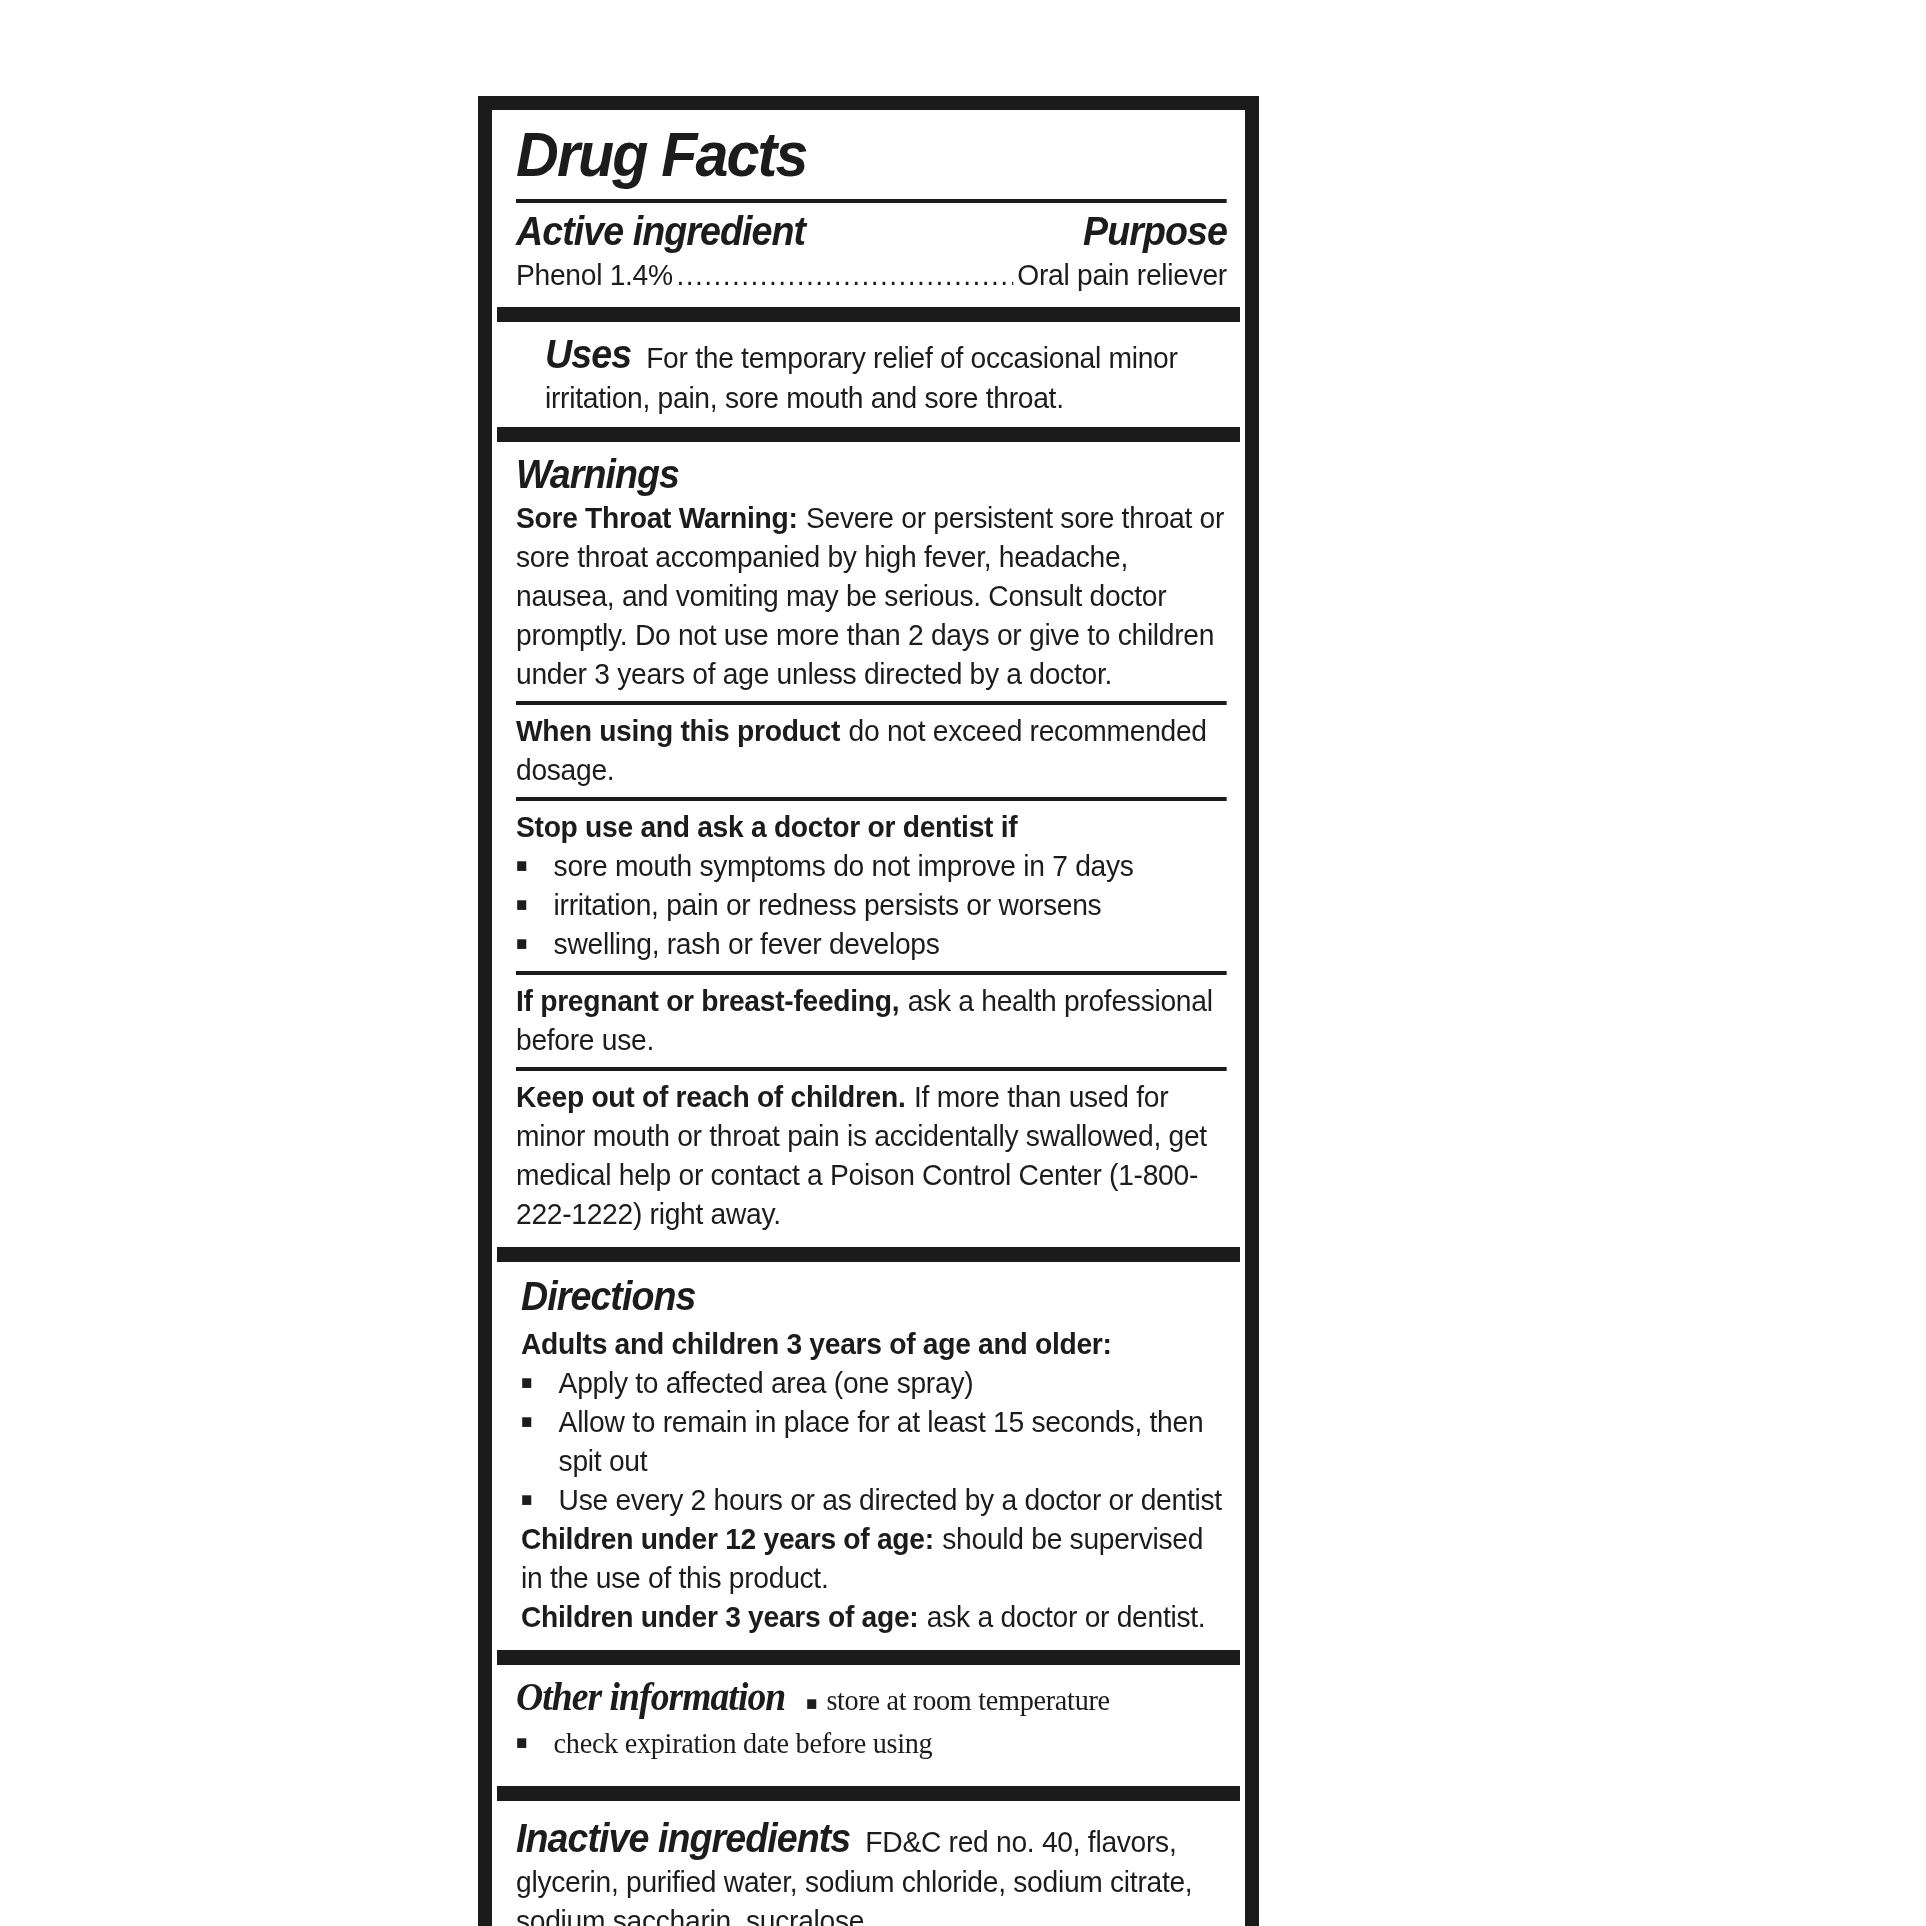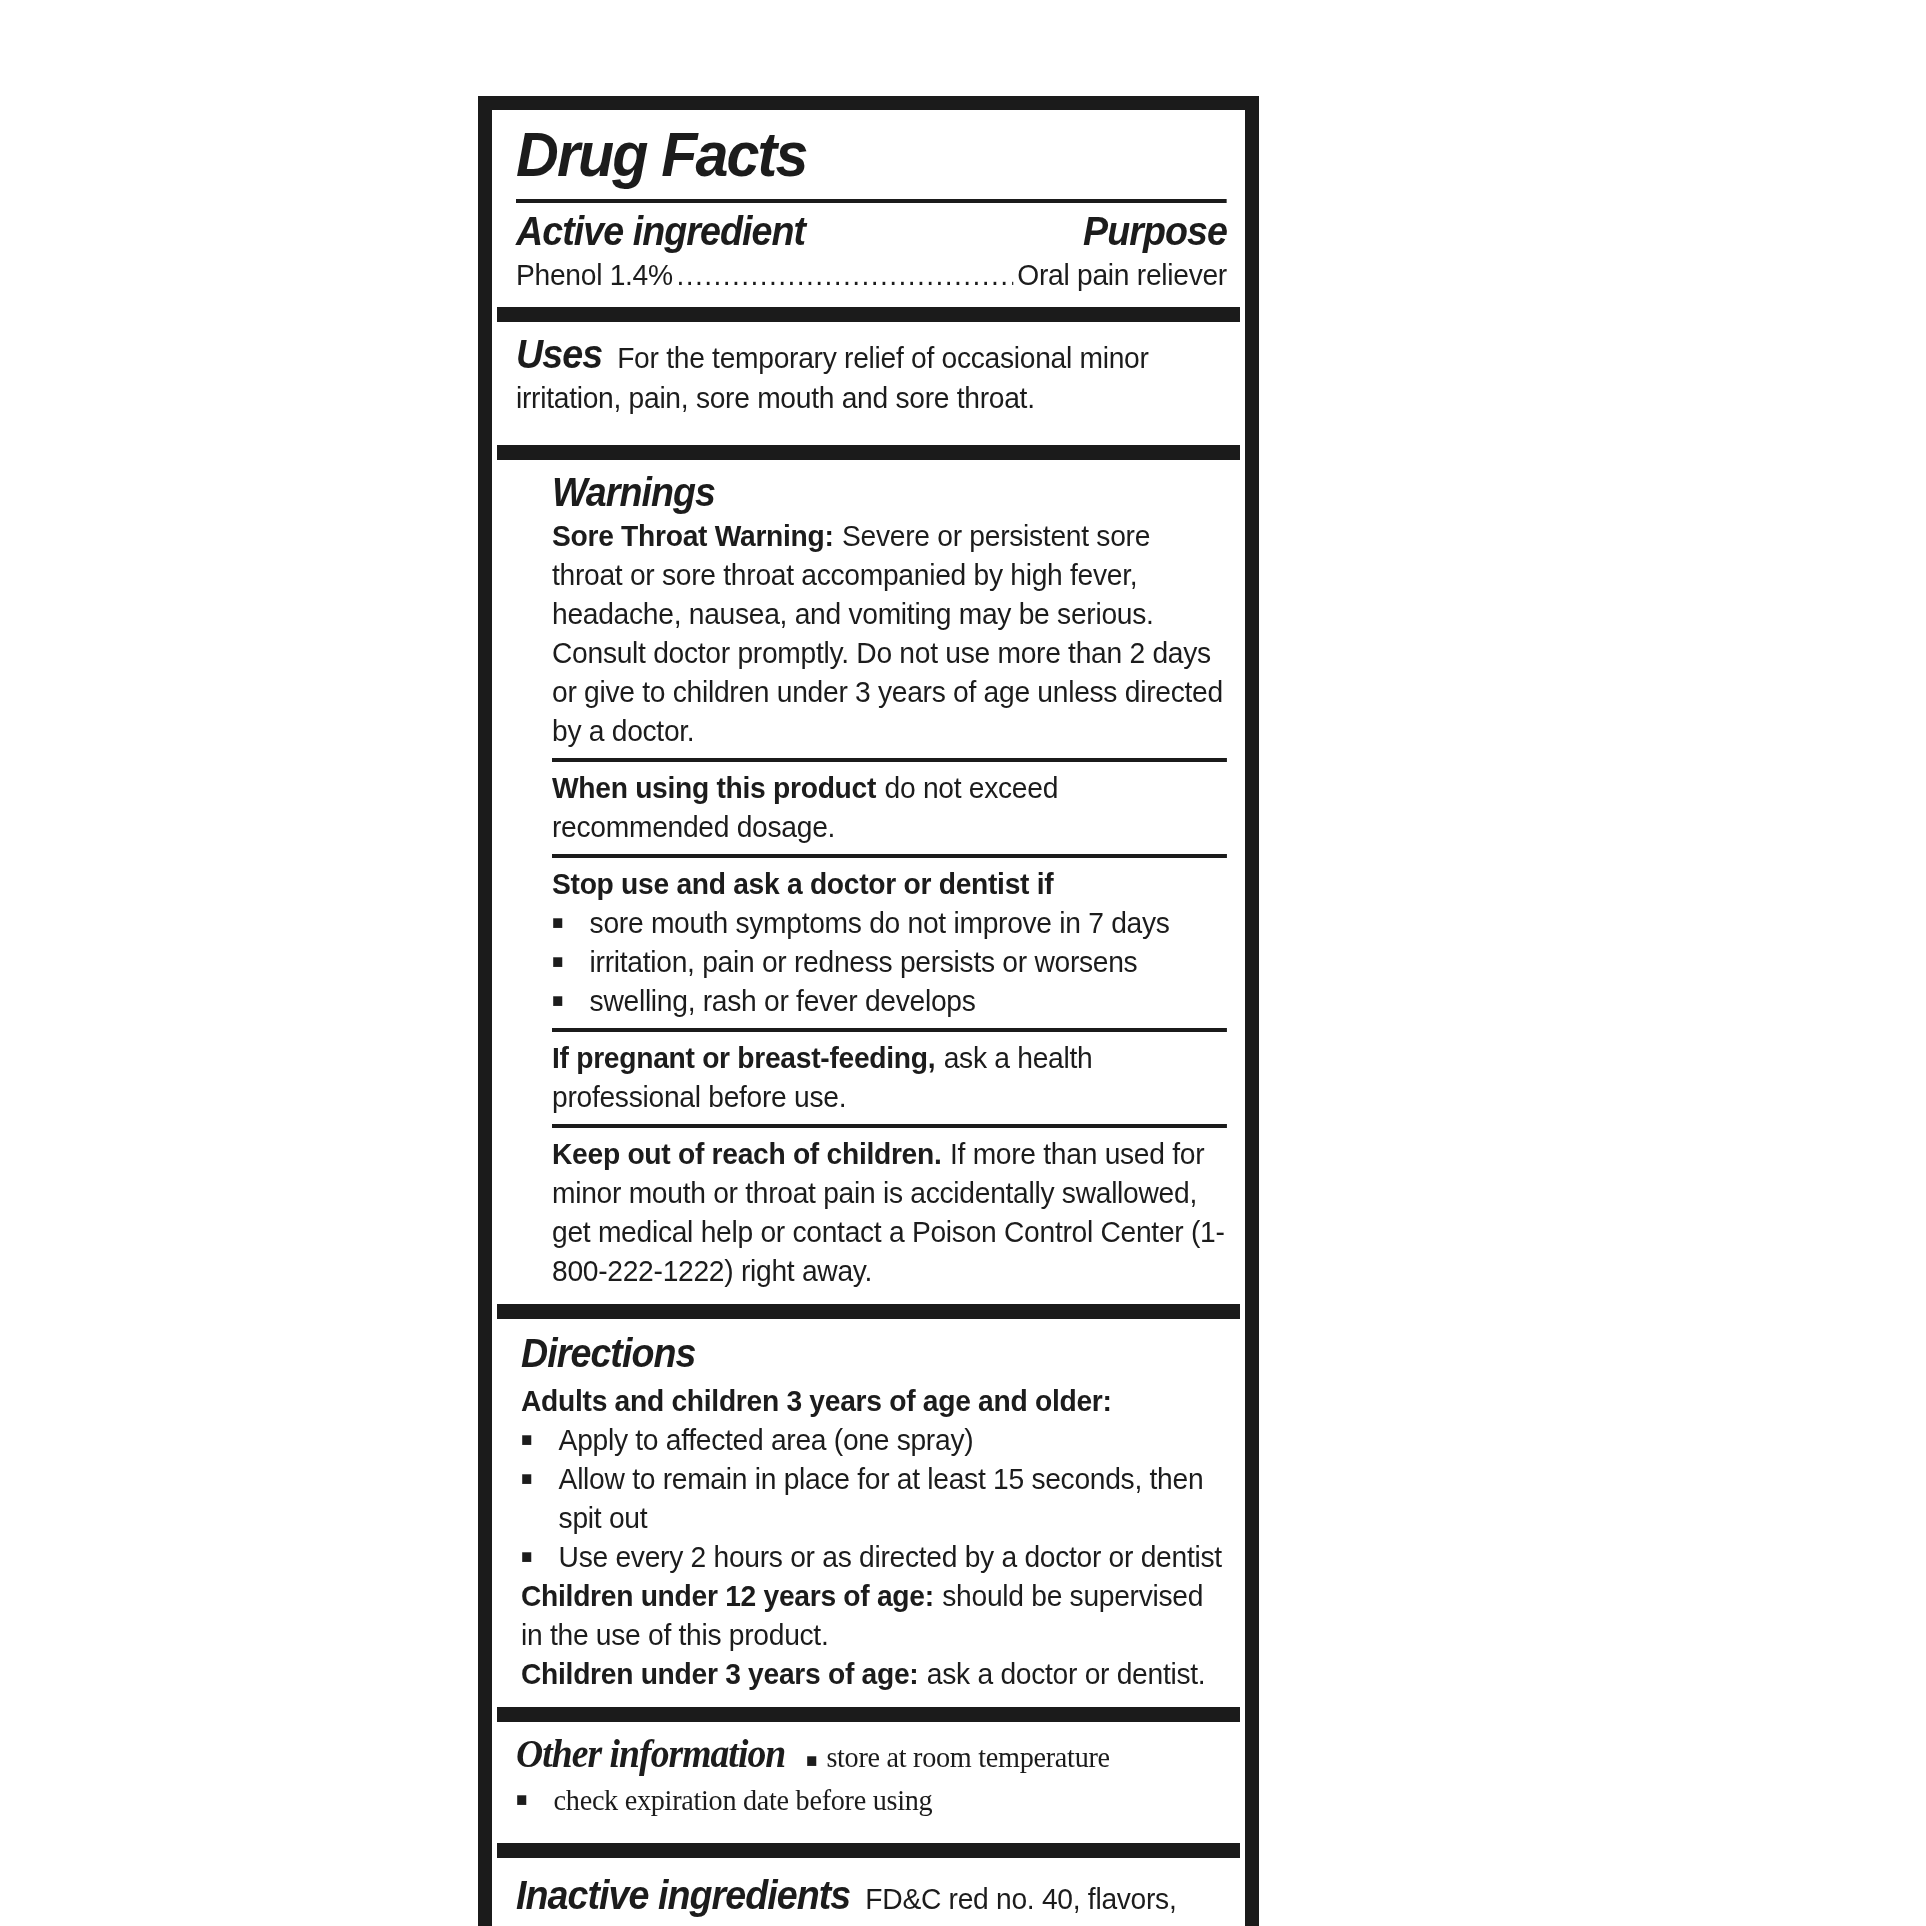--- a/index.html
+++ b/index.html
@@ -23,22 +23,22 @@
     border: 14px solid #1b1b1b;
     background: #ffffff;
   }
   .bar {
     height: 15px;
     background: #1b1b1b;
     margin: 0 5px;
   }
   section { display: block; }
   .s1 { padding: 8px 18px 12px 24px; }
-  .s2 { padding: 8px 18px 28px 24px; }
-  .s3 { padding: 8px 18px 14px 24px; margin-left: 36px; }
+  .s2 { padding: 8px 18px 10px 24px; margin-left: 29px; }
+  .s3 { padding: 8px 18px 14px 24px; }
   .s4 { padding: 10px 18px 14px 29px; }
   .s5 { padding: 8px 18px 24px 24px; font-family: Liberation Serif, serif; }
   .s6 { padding: 13px 18px 14px 24px; }
   .s7 { padding: 10px 18px 12px 24px; }
   .condense {
     transform: scaleX(0.94);
     transform-origin: 0 0;
     width: 106.38%;
   }
   h1 {

